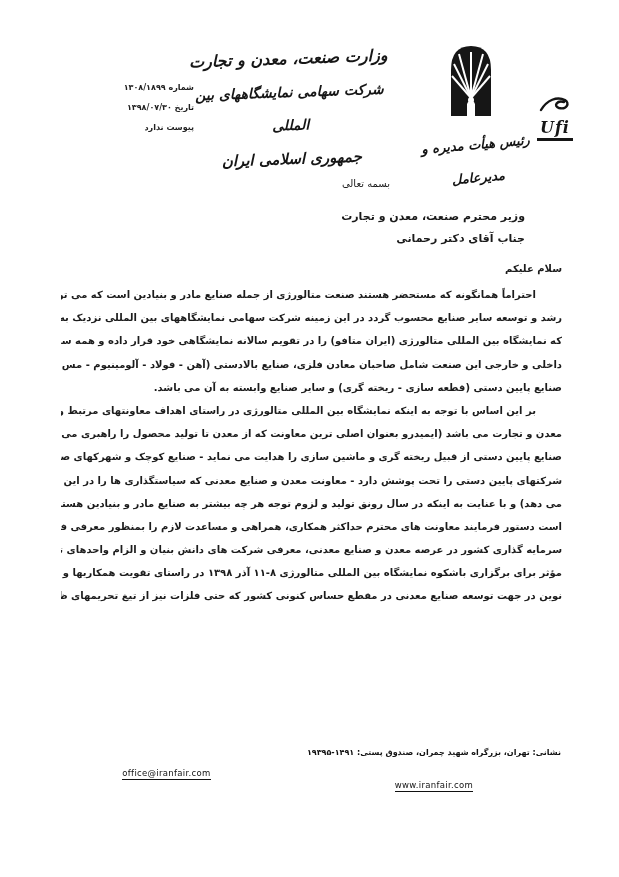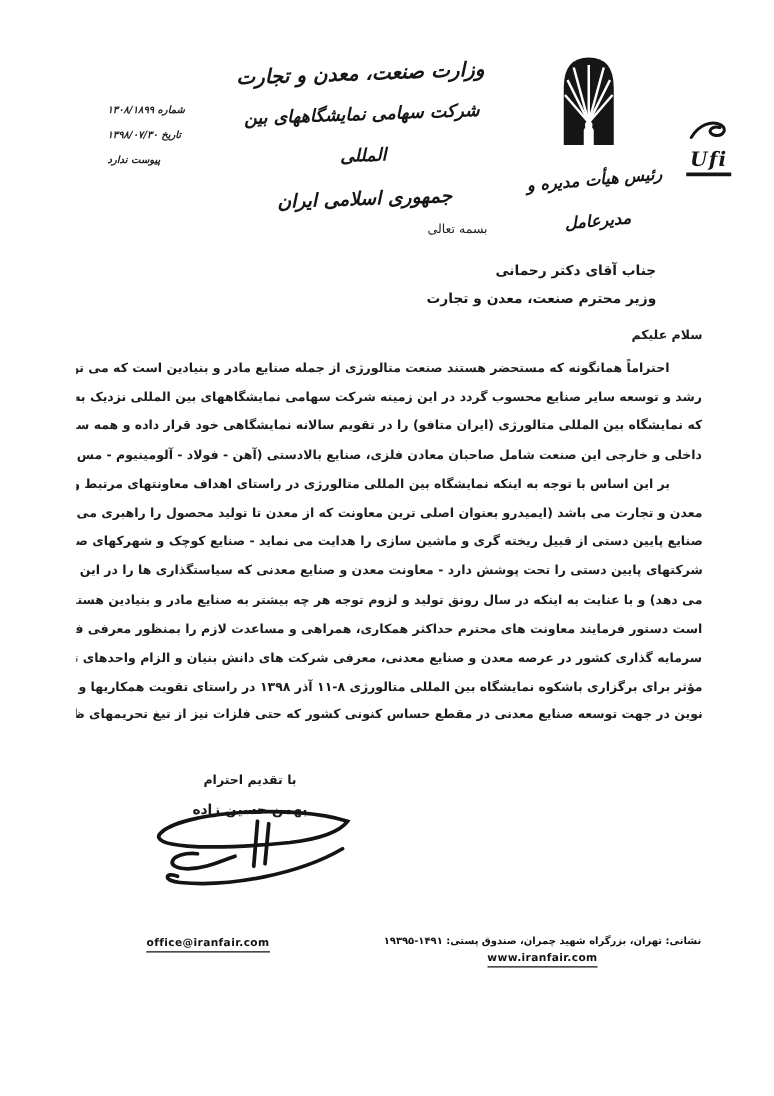--- a/index.html
+++ b/index.html
@@ -4,37 +4,36 @@
 <style>
   html,body{margin:0;padding:0;background:#e8e8e8;}
   .page{
     position:relative;width:619px;height:877px;margin:0 auto;
     background:#ffffff;overflow:hidden;
     font-family:"DejaVu Sans",sans-serif;color:#1a1a1a;direction:rtl;
   }
   
   .ref-block{
     position:absolute;left:86px;top:78px;width:108px;
-    font-size:8px;font-weight:bold;line-height:20px;text-align:left;
+    font-size:8px;font-weight:bold;line-height:20px;text-align:right;
     color:#222;
-    font-style:italic;
   }
   
   .calligraphy{
     position:absolute;left:175px;top:42px;width:230px;text-align:center;
     transform:rotate(-2deg);
     font-style:italic;font-weight:bold;color:#161616;
   }
   .calligraphy .c1{font-size:16px;line-height:34px;}
   .calligraphy .c2{font-size:14px;line-height:33px;}
   .calligraphy .c3{font-size:15px;line-height:34px;}
   
   .emblem{position:absolute;left:446px;top:42px;width:50px;height:78px;}
   
-  .ufi-block{position:absolute;left:536px;top:92px;width:62px;text-align:center;}
+  .ufi-block{position:absolute;left:524px;top:92px;width:62px;text-align:center;}
   .ufi-mark{display:block;margin:0 auto 2px auto;}
   .ufi-text{
     display:inline-block;font-size:16px;font-weight:bold;font-style:italic;
     letter-spacing:1px;border-bottom:3px solid #161616;padding:0 3px 1px 3px;
     font-family:"DejaVu Serif",serif;color:#161616;direction:ltr;
   }
   
   .role-script{
     position:absolute;left:418px;top:128px;width:118px;text-align:center;
     font-style:italic;font-weight:bold;font-size:13px;line-height:33px;
@@ -70,21 +69,21 @@
   
   .footer{
     position:absolute;left:0;right:0;top:747px;padding:0 42px;
     display:flex;flex-direction:row;direction:rtl;
     font-size:8px;font-weight:bold;color:#111;
   }
   .f-col{text-align:center;line-height:12px;}
   .f-col.addr{flex:1.15;}
   .f-col.tel{flex:1;}
   .f-link{
-    display:inline-block;margin-top:2px;font-size:8.5px;font-weight:bold;
+    display:inline-block;margin-top:20px;font-size:8.5px;font-weight:normal;
     border-bottom:1.5px solid #111;direction:ltr;letter-spacing:.3px;
   }
 </style>
 </head>
 <body>
 
 <div class="page">
 
   <div class="ref-block">
     <div>شماره ۱۳۰۸/۱۸۹۹</div>
@@ -123,56 +122,44 @@
   </div>
 
   <div class="role-script">
     <div>رئیس هیأت مدیره و</div>
     <div>مدیرعامل</div>
   </div>
 
   <div class="besmeh">بسمه تعالی</div>
 
   <div class="recipient">
+    <div>وزیر محترم صنعت، معدن و تجارت</div>
     <div>جناب آقای دکتر رحمانی</div>
-    <div>وزیر محترم صنعت، معدن و تجارت</div>
   </div>
 
   <div class="letter-body">
     <div class="salutation">سلام علیکم</div>
 
     <div class="jline first">احتراماً همانگونه که مستحضر هستند صنعت متالورژی از جمله صنایع مادر و بنیادین است که می تواند موتور محرکه</div>
     <div class="jline">رشد و توسعه سایر صنایع محسوب گردد در این زمینه شرکت سهامی نمایشگاههای بین المللی نزدیک به بیست سال است</div>
     <div class="jline">که نمایشگاه بین المللی متالورژی (ایران متافو) را در تقویم سالانه نمایشگاهی خود قرار داده و همه ساله میزبان فعالان</div>
     <div class="jline">داخلی و خارجی این صنعت شامل صاحبان معادن فلزی، صنایع بالادستی (آهن - فولاد - آلومینیوم - مس و دیگر فلزات)،</div>
+    <div class="jline last">صنایع پایین دستی (قطعه سازی - ریخته گری) و سایر صنایع وابسته به آن می باشد.</div>
 
     <div class="jline first">بر این اساس با توجه به اینکه نمایشگاه بین المللی متالورژی در راستای اهداف معاونتهای مرتبط وزارت صنعت،</div>
     <div class="jline">معدن و تجارت می باشد (ایمیدرو بعنوان اصلی ترین معاونت که از معدن تا تولید محصول را راهبری می کند - ایمیدرو که</div>
     <div class="jline">صنایع پایین دستی از قبیل ریخته گری و ماشین سازی را هدایت می نماید - صنایع کوچک و شهرکهای صنعتی که اکثر</div>
     <div class="jline">شرکتهای پایین دستی را تحت پوشش دارد - معاونت معدن و صنایع معدنی که سیاستگذاری ها را در این عرصه انجام</div>
     <div class="jline">می دهد) و با عنایت به اینکه در سال رونق تولید و لزوم توجه هر چه بیشتر به صنایع مادر و بنیادین هستیم خواهشمند</div>
     <div class="jline">است دستور فرمایند معاونت های محترم حداکثر همکاری، همراهی و مساعدت لازم را بمنظور معرفی فرصتهای</div>
     <div class="jline">سرمایه گذاری کشور در عرصه معدن و صنایع معدنی، معرفی شرکت های دانش بنیان و الزام واحدهای تابعه به مشارکت</div>
     <div class="jline">مؤثر برای برگزاری باشکوه نمایشگاه بین المللی متالورژی ۸-۱۱ آذر ۱۳۹۸ در راستای تقویت همکاریها و اتخاذ رویکردهای</div>
     <div class="jline">نوین در جهت توسعه صنایع معدنی در مقطع حساس کنونی کشور که حتی فلزات نیز از تیغ تحریمهای ظالمانه استکبار</div>
   </div>
 
-  <div class="sig-block">
-    <div class="sig-closing">با تقدیم احترام</div>
-    <div class="sig-name">بهمن حسین زاده</div>
-    <svg class="sig-scrawl" width="172" height="88" viewBox="0 0 172 88">
-      <g fill="none" stroke="#141414" stroke-width="3" stroke-linecap="round">
-        <path d="M164,22 C120,8 30,14 14,32 C6,42 46,46 118,39 C142,36 158,30 164,22 Z"></path>
-        <path d="M92,22 L89,58"></path>
-        <path d="M101,24 L98,56"></path>
-        <path d="M44,48 C22,46 16,60 36,60 C50,60 62,54 74,50"></path>
-        <path d="M28,66 C18,62 16,70 30,71 C70,75 126,64 160,44"></path>
-      </g>
-    </svg>
-  </div>
 
   <div class="footer">
     <div class="f-col addr">
       <div>نشانی: تهران، بزرگراه شهید چمران، صندوق پستی: ۱۴۹۱-۱۹۳۹۵</div>
       <span class="f-link">www.iranfair.com</span>
     </div>
     <div class="f-col tel">
       <span class="f-link">office@iranfair.com</span>
     </div>
   </div>

